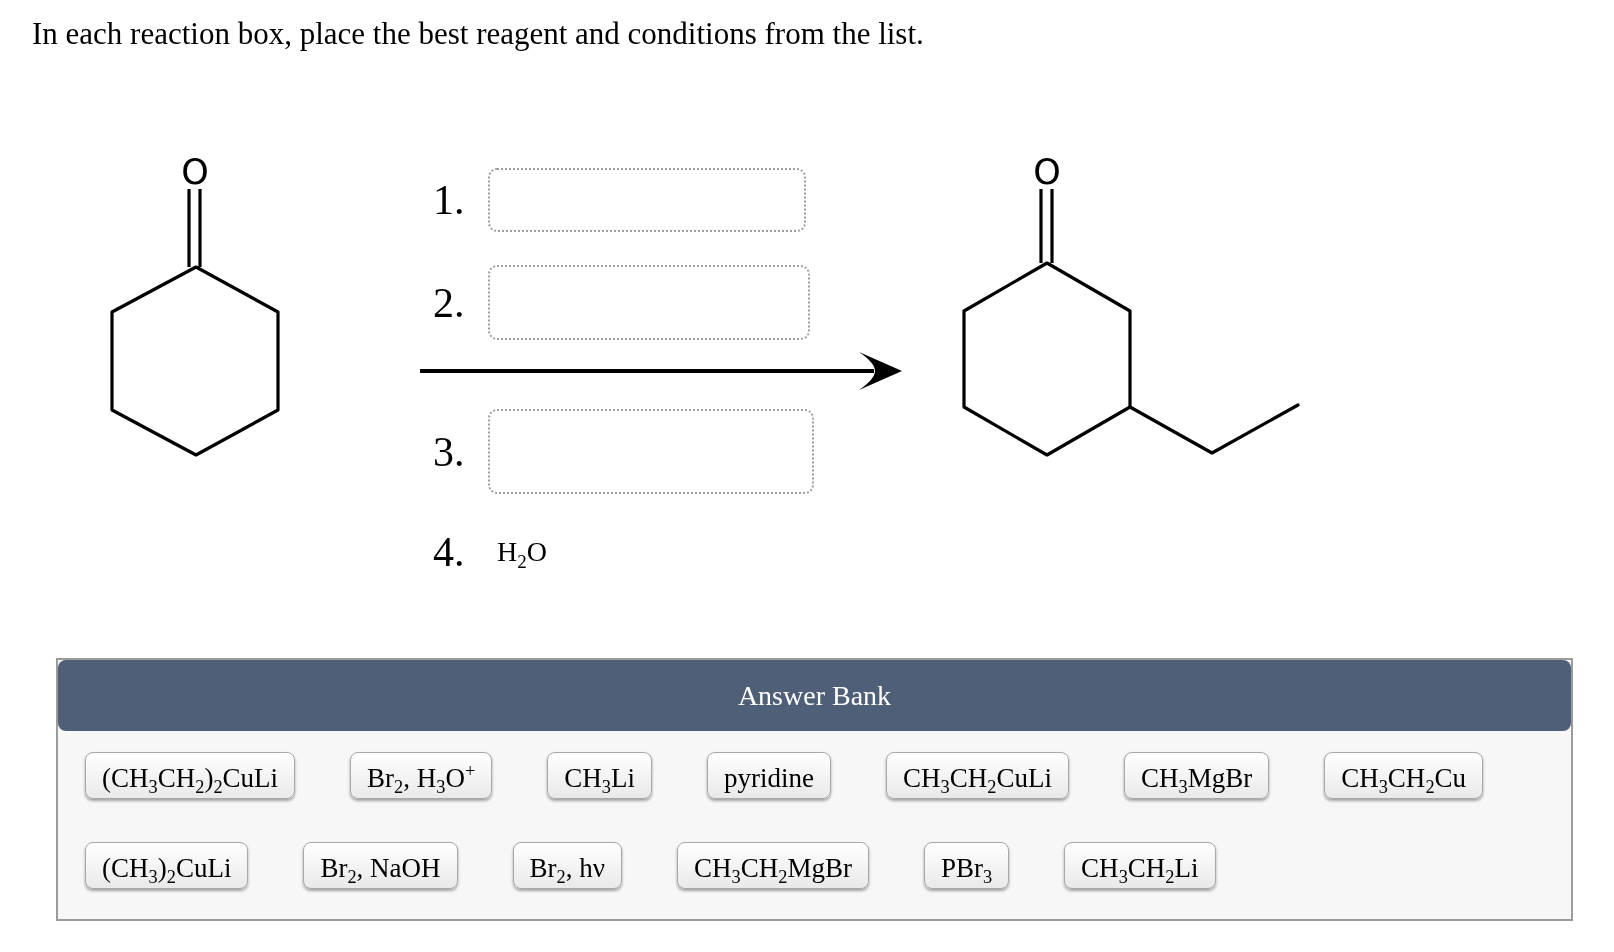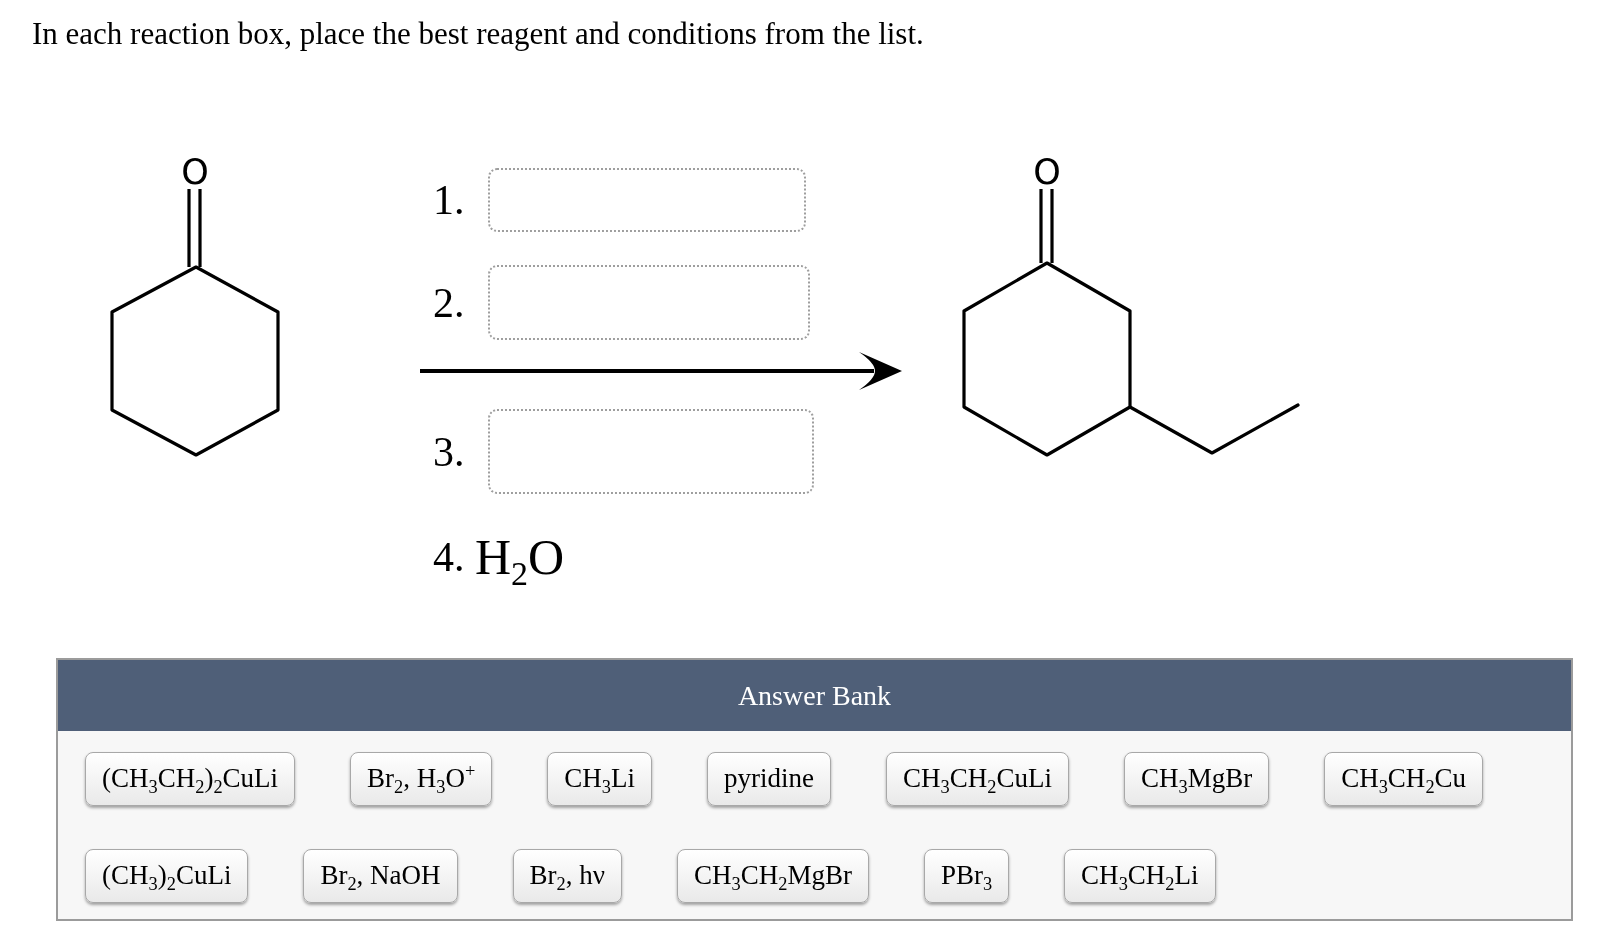--- a/index.html
+++ b/index.html
@@ -23,43 +23,44 @@
     border: 2px dotted #9e9e9e; border-radius: 9px; background: #fff;
     margin-left: 13px;
   }
   .step-1 { left: 433px; top: 168px; }
   .step-1 .dropzone { width: 318px; height: 64px; }
   .step-2 { left: 433px; top: 265px; }
   .step-2 .dropzone { width: 322px; height: 75px; }
   .step-3 { left: 433px; top: 409px; }
   .step-3 .dropzone { width: 326px; height: 85px; }
   .step-4 { left: 433px; top: 528px; }
-  .step-4 .formula { font-size: 50px; }
+  .step-4 .formula { font-size: 28px; margin-left: 22px; }
 
   .arrow { position: absolute; left: 415px; top: 349px; }
 
   
   .answer-bank {
     position: absolute; left: 56px; top: 658px;
     width: 1517px; height: 263px;
     border: 2px solid #9b9b9b; background: #f7f7f7;
   }
   .answer-bank-header {
     height: 71px; background: #4f5f78; color: #ffffff;
     display: flex; align-items: center; justify-content: center;
     font-size: 28px;
+    border-radius: 8px;
   }
   .chip-row {
     display: flex; gap: 55px; align-items: flex-start;
     margin: 21px 0 0 27px;
   }
   .chip-row.second { margin-top: 43px; }
   .chip {
     font-size: 27px; line-height: 1;
-    padding: 12px 16px 13px 16px;
+    padding: 12px 16px 6px 16px;
     border: 1px solid #a8a8a8; border-radius: 8px;
     background: linear-gradient(180deg, #ffffff 0%, #f3f3f3 55%, #e9e9e9 100%);
     box-shadow: 0 2px 3px rgba(0,0,0,0.35);
     white-space: nowrap; cursor: pointer; text-align: center;
   }
   sub { font-size: 68%; line-height: 0; }
   sup { font-size: 68%; line-height: 0; }
 </style>
 </head>
 <body>

